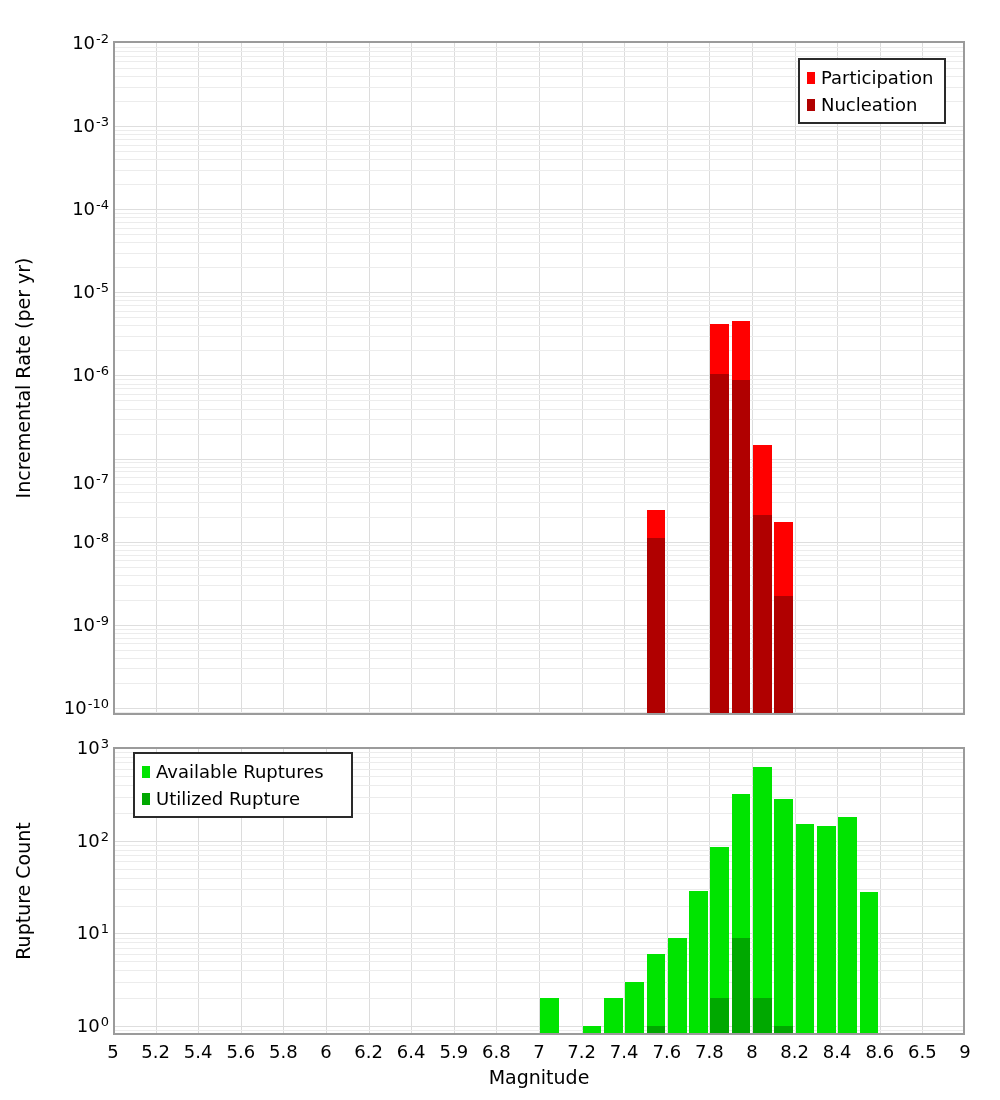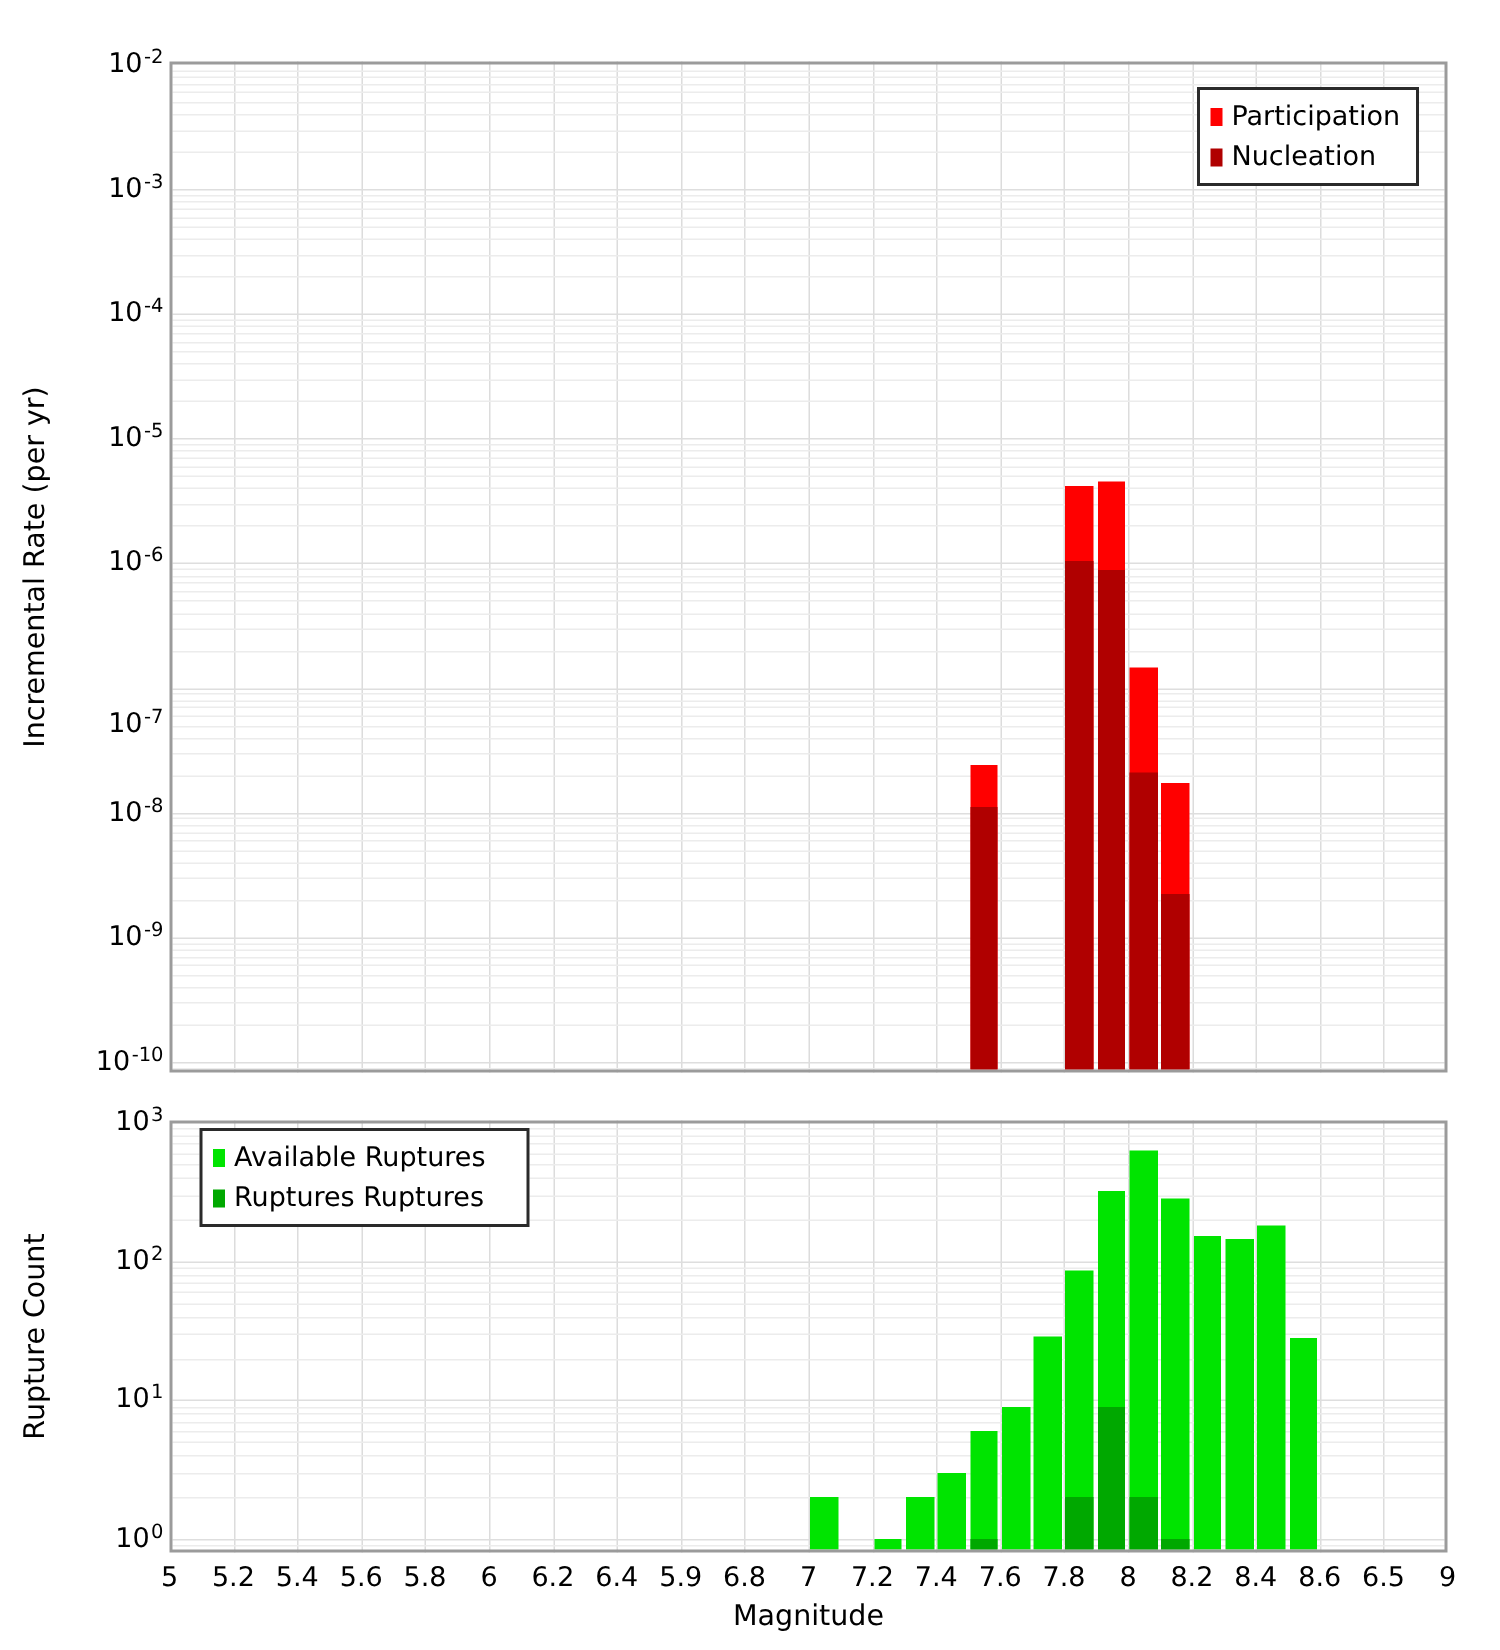--- a/index.html
+++ b/index.html
@@ -51,21 +51,21 @@
     </div>
   </div>
 
   <div class="legend" style="left:133px;top:752px;width:220px;">
     <div class="legend-item">
       <span class="swatch" style="background-color: rgb(0, 228, 0);"></span>
       <span>Available Ruptures</span>
     </div>
     <div class="legend-item">
       <span class="swatch" style="background-color: rgb(0, 168, 0);"></span>
-      <span>Ruptures Ruptures</span>
+      <span>Utilized Rupture</span>
     </div>
   </div>
 
 <div class="grid v" style="left: 155.6px; top: 41px; width: 1px; height: 674px;"></div>
     <div class="grid v" style="left: 198.2px; top: 41px; width: 1px; height: 674px;"></div>
     <div class="grid v" style="left: 240.8px; top: 41px; width: 1px; height: 674px;"></div>
     <div class="grid v" style="left: 283.4px; top: 41px; width: 1px; height: 674px;"></div>
     <div class="grid v" style="left: 326px; top: 41px; width: 1px; height: 674px;"></div>
     <div class="grid v" style="left: 368.6px; top: 41px; width: 1px; height: 674px;"></div>
     <div class="grid v" style="left: 411.2px; top: 41px; width: 1px; height: 674px;"></div>

